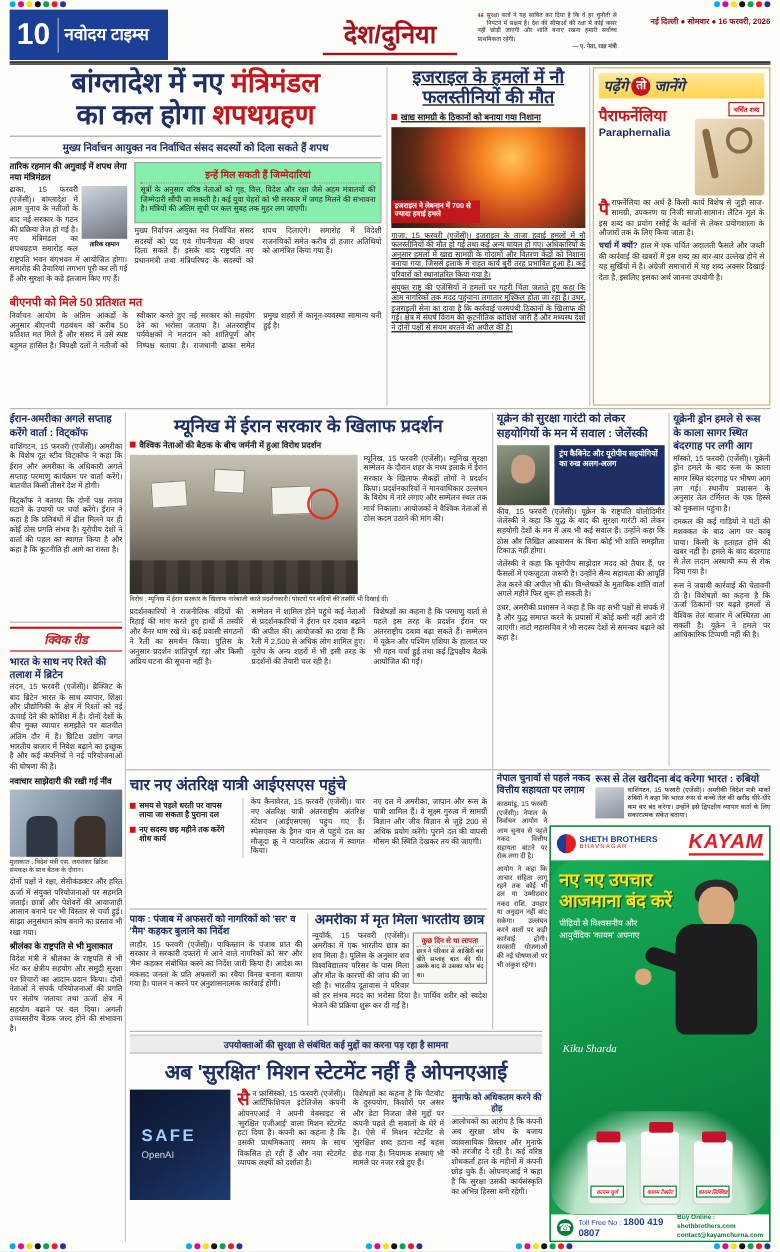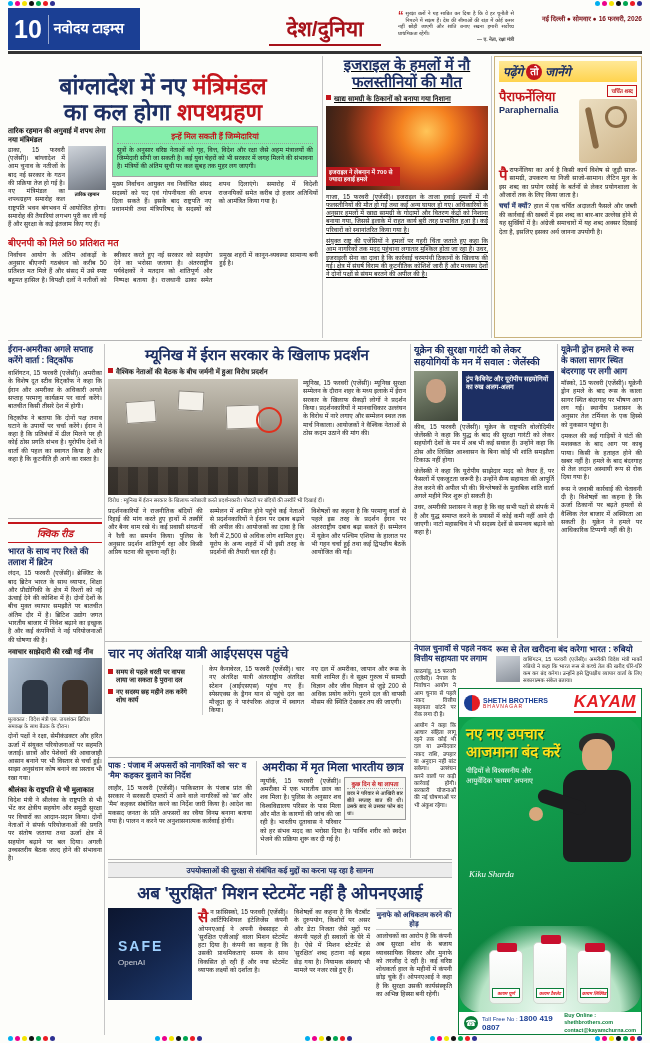--- a/index.html
+++ b/index.html
@@ -49,21 +49,21 @@
   #munich{left:108px;top:344px;width:298px;height:294px;}
   #zelensky{left:414px;top:344px;width:140px;height:294px;}
   #blacksea{left:561px;top:344px;width:81px;height:294px;}
   #astro{left:108px;top:644px;width:298px;height:110px;}
   #nepal{left:414px;top:644px;width:78px;height:212px;}
   #rubio{left:496px;top:644px;width:146px;height:42px;}
   #pak{left:108px;top:761px;width:144px;height:94px;}
   #student{left:260px;top:761px;width:146px;height:94px;}
   #openai{left:108px;top:862px;width:344px;height:173px;}
   
-  .bd-head{font-size:23px;line-height:1.12;text-align:center;font-weight:bold;color:#1d2f63;margin-top:18px;}
+  .bd-head{font-size:23px;line-height:1.12;text-align:center;font-weight:bold;color:#1d2f63;margin-top:1px;}
   .bd-standfirst{margin:4px 0 3px;padding:3px 0;border-top:1px solid #aaa;border-bottom:1px solid #aaa;text-align:center;font-size:8.5px;font-weight:bold;color:#1d2f63;}
   .bd-cols{display:flex;gap:6px;}
   .bd-left{width:98px;flex:none;}
   .bd-right{flex:1;}
   .lead-bold{font-size:7px;font-weight:bold;color:#111;margin-bottom:2px;line-height:1.3;}
   figure.portrait{float:right;width:38px;margin:0 0 2px 3px;}
   .portrait-img{width:38px;height:44px;background:linear-gradient(160deg,#cfd4da 0%,#9aa1ab 55%,#6d737c 100%);}
   .portrait-cap{font-size:5px;text-align:center;font-weight:bold;padding-top:1px;}
   .resp-box{border:1px solid #a3a3a3;padding:3px 4px;margin-bottom:3px;background:#86efac;}
   .resp-title{color:#c4161c;font-weight:bold;font-size:8px;text-align:center;border-bottom:1px dotted #999;padding-bottom:2px;margin-bottom:2px;}
@@ -229,20 +229,21 @@
   <div class="vsep" id="vs3"></div>
   <div class="vsep" id="vs4"></div>
   <div class="vsep" id="vs5"></div>
   <div class="vsep" id="vs6"></div>
 
   <article class="abs" id="bangladesh">
     <h1 class="bd-head">
       <span>बांग्लादेश में नए </span><span class="red">मंत्रिमंडल</span><br>
       <span>का कल होगा </span><span class="red">शपथग्रहण</span>
     </h1>
+    <div class="bd-standfirst">मुख्य निर्वाचन आयुक्त नव निर्वाचित संसद सदस्यों को दिला सकते हैं शपथ</div>
     <div class="bd-cols">
       <div class="bd-left">
         <p class="lead-bold">तारिक रहमान की अगुवाई में शपथ लेगा नया मंत्रिमंडल</p>
         <figure class="portrait">
           <div class="portrait-img"></div>
           <figcaption class="portrait-cap">तारिक रहमान</figcaption>
         </figure>
         <p class="body-text">ढाका, 15 फरवरी (एजेंसी)। बांग्लादेश में आम चुनाव के नतीजों के बाद नई सरकार के गठन की प्रक्रिया तेज हो गई है। नए मंत्रिमंडल का शपथग्रहण समारोह कल राष्ट्रपति भवन बंगभवन में आयोजित होगा। समारोह की तैयारियां लगभग पूरी कर ली गई हैं और सुरक्षा के कड़े इंतजाम किए गए हैं।</p>
       </div>
       <div class="bd-right">

